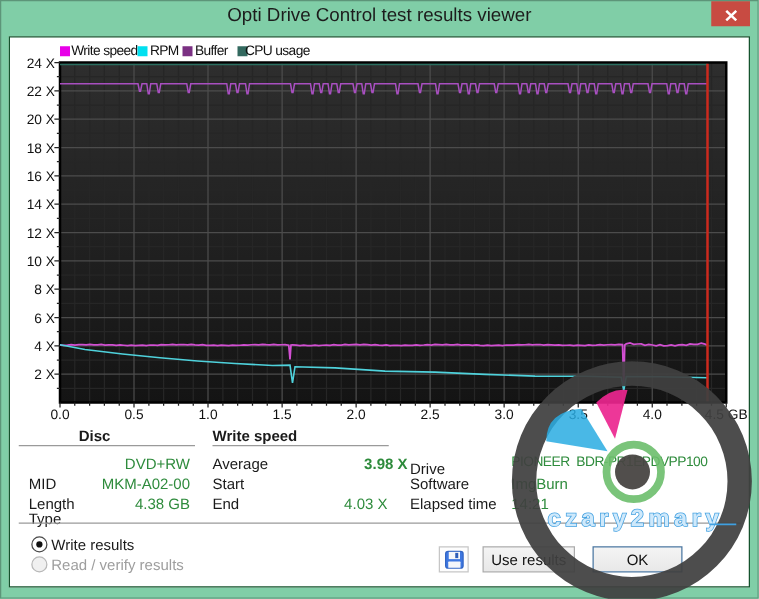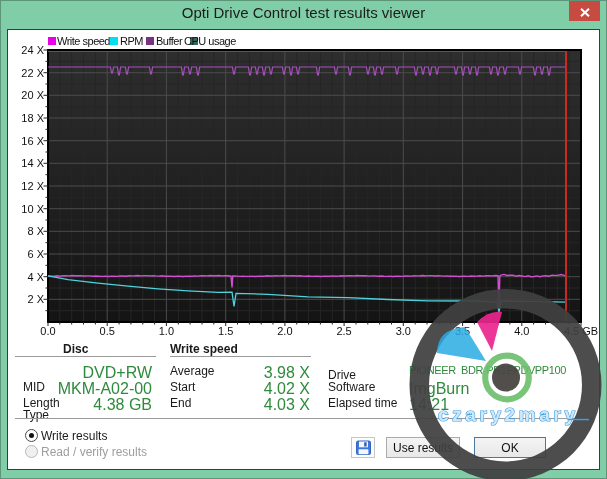--- a/index.html
+++ b/index.html
@@ -9,21 +9,21 @@
          border:1px solid #5d9579;background:#80cea7;}
   #title{position:absolute;left:0;top:4px;width:607px;text-align:center;
          font-size:15px;color:#1c1c1c;}
   #close{position:absolute;left:569px;top:1px;width:31px;height:20px;background:#c84b42;}
   #close svg{position:absolute;left:11px;top:7px;}
   #client{position:absolute;left:7px;top:29px;width:590.5px;height:439px;background:#ffffff;border:1px solid #14532d;}
   .legend{position:absolute;top:5px;font-size:11px;letter-spacing:-0.5px;color:#111;}
   .sw{position:absolute;top:7px;width:8px;height:8px;}
   .b{font-weight:bold;}
   .lab{position:absolute;font-size:12px;color:#1a1a1a;}
-  .val{position:absolute;font-size:16px;color:#2e8b3c;text-align:right;}
+  .val{position:absolute;font-size:12px;color:#2e8b3c;text-align:right;}
   .rule{position:absolute;height:1px;background:#9a9a9a;}
   .radio{position:absolute;width:11px;height:11px;border-radius:50%;background:#fff;}
   .btn{position:absolute;height:19px;background:linear-gradient(#f4f4f4,#e8e8e8);
        border:1px solid #ababab;font-size:12px;color:#111;text-align:center;line-height:20px;}
 </style>
 </head>
 <body>
 <div id="frame"></div>
 <div id="title">Opti Drive Control test results viewer</div>
 <div id="close">
@@ -33,21 +33,21 @@
   </div>
 <div id="client">
 
   <div class="sw" style="left:40px;background:#e800e8;"></div>
   <div class="legend" style="left:49px;">Write speed</div>
   <div class="sw" style="left:102px;background:#00e0f0;"></div>
   <div class="legend" style="left:112px;">RPM</div>
   <div class="sw" style="left:138px;background:#7b3183;"></div>
   <div class="legend" style="left:148px;">Buffer</div>
   <div class="sw" style="left:182px;background:#33695f;"></div>
-  <div class="legend" style="left:176px;">CPU usage</div>
+  <div class="legend" style="left:188px;">CPU usage</div>
 
   <svg id="chart" width="591" height="312" style="position:absolute;left:0;top:0;">
 
     <defs>
       <linearGradient id="bg" x1="0" y1="0" x2="0" y2="1">
         <stop offset="0" stop-color="#2e2e2e"></stop>
         <stop offset="1" stop-color="#141414"></stop>
       </linearGradient>
     </defs>
     <rect x="40" y="20" width="533" height="272" fill="url(#bg)"></rect>
@@ -102,23 +102,22 @@
   <div class="rule" style="left:162px;top:326px;width:141px;"></div>
 
   <div class="lab" style="left:15px;top:334px;margin-top:44px;">Type</div>
   <div class="val" style="left:44px;top:334px;width:100px;">DVD+RW</div>
   <div class="lab" style="left:15px;top:350px;">MID</div>
   <div class="val" style="left:44px;top:350px;width:100px;">MKM-A02-00</div>
   <div class="lab" style="left:15px;top:366px;">Length</div>
   <div class="val" style="left:44px;top:366px;width:100px;">4.38 GB</div>
 
   <div class="lab" style="left:162px;top:334px;">Average</div>
-  <div class="val" style="left:202px;top:334px;width:100px;">3.98 X</div>
+  <div class="val" style="left:218px;top:334px;width:100px;font-weight:bold;">3.98 X</div>
   <div class="lab" style="left:162px;top:350px;">Start</div>
-  <div class="val" style="left:202px;top:350px;width:100px;">4.02 X</div>
   <div class="lab" style="left:162px;top:366px;">End</div>
   <div class="val" style="left:202px;top:366px;width:100px;">4.03 X</div>
 
   <div class="lab" style="left:320px;top:338px;">Drive</div>
   <div class="val" style="left:401px;top:334px;text-align:left;font-size:11px;letter-spacing:-0.4px;">PIONEER&nbsp;&nbsp;BDR-PR1EPDVPP100</div>
   <div class="lab" style="left:320px;top:350px;">Software</div>
   <div class="val" style="left:401px;top:350px;text-align:left;">ImgBurn</div>
   <div class="lab" style="left:320px;top:366px;">Elapsed time</div>
   <div class="val" style="left:401px;top:366px;text-align:left;">14:21</div>
 

